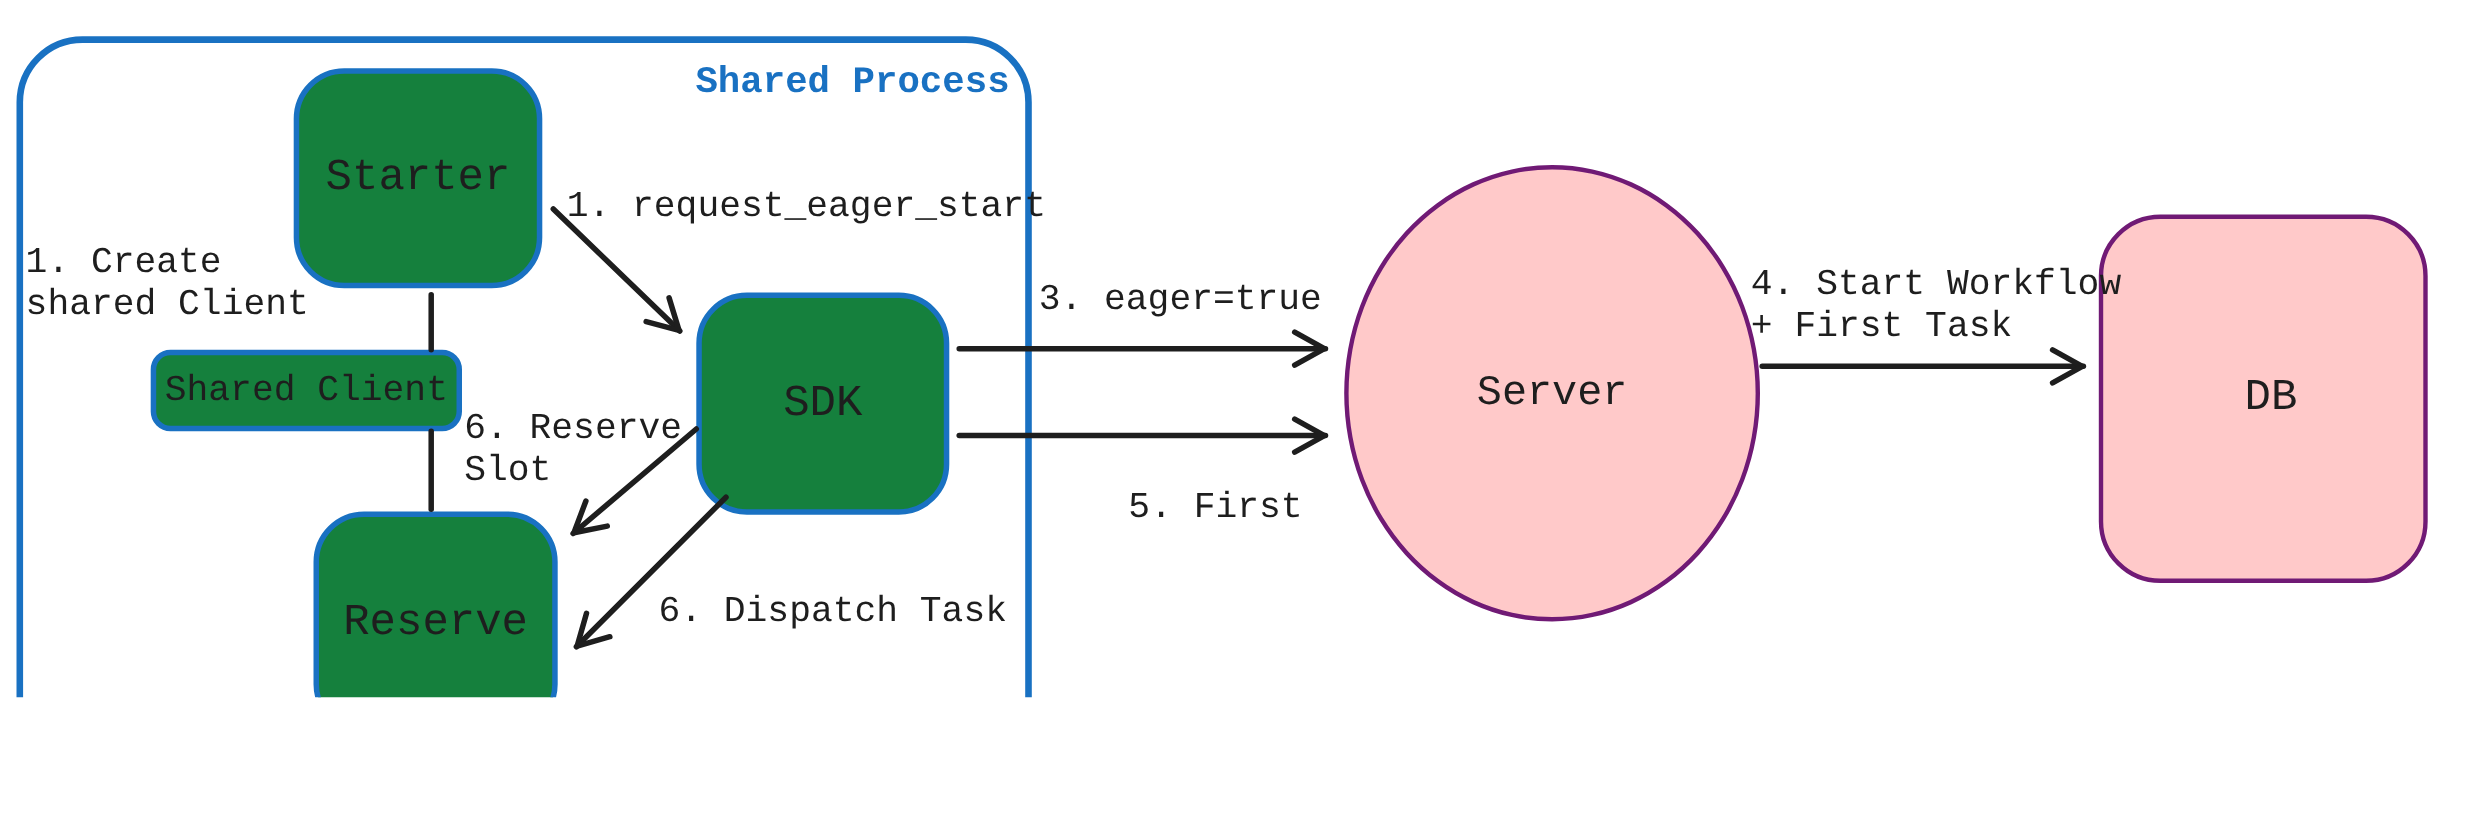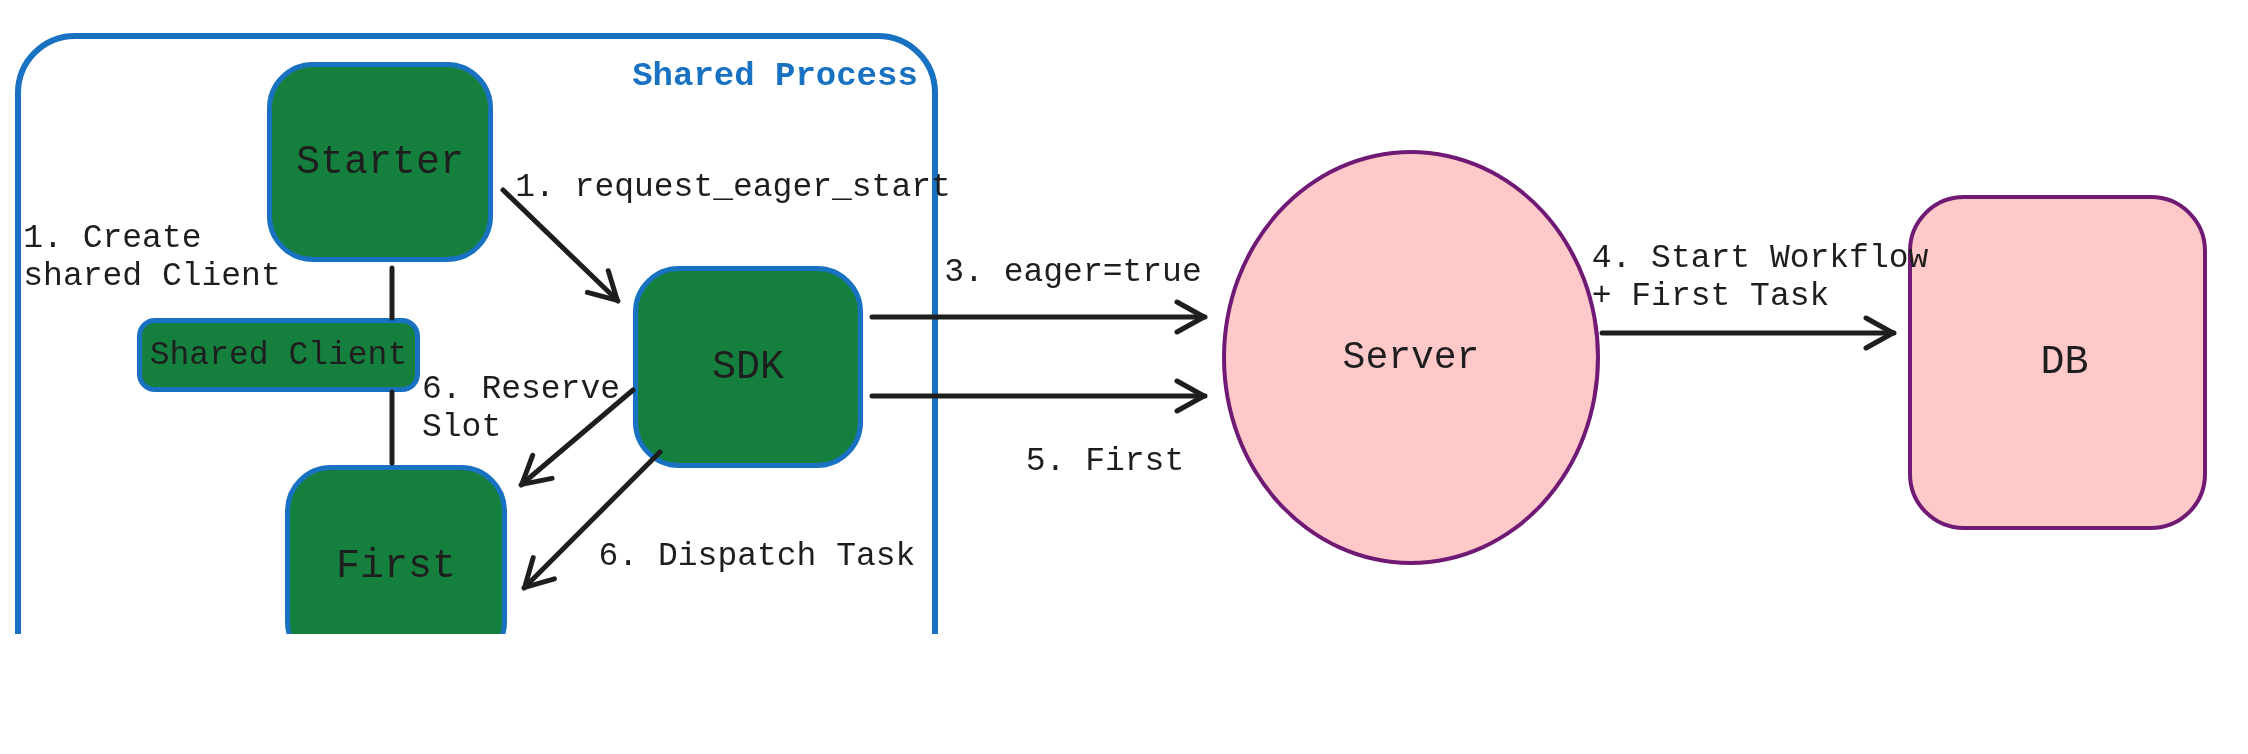--- a/index.html
+++ b/index.html
@@ -84,21 +84,21 @@
   <div class="container-frame"></div>
   <div class="container-label">Shared Process</div>
 
   <div id="starter" class="node blue-node">
     <span>Starter</span>
   </div>
   <div id="shared-client" class="node blue-node">
     <span>Shared Client</span>
   </div>
   <div id="worker" class="node blue-node">
-    <span>First</span>
+    <span>Reserve</span>
   </div>
   <div id="sdk" class="node blue-node">
     <span>SDK</span>
   </div>
 
   <div id="server" class="node red-node">
     <span>Server</span>
   </div>
   <div id="db" class="node red-node">
     <span>DB</span>

